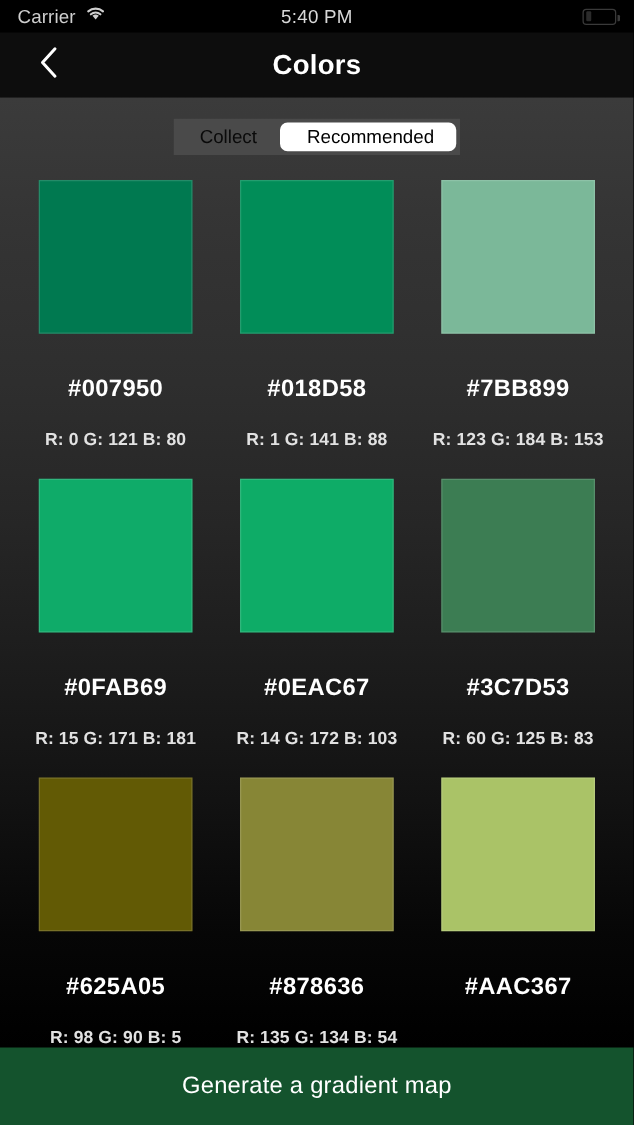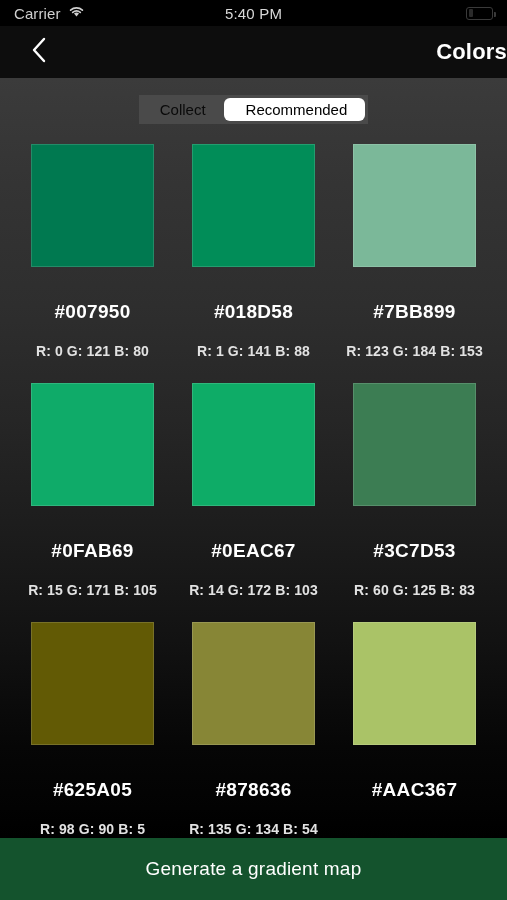--- a/index.html
+++ b/index.html
@@ -47,21 +47,21 @@
     background:#0d0d0d;
     display:flex; align-items:center;
   }
   .back-button {
     position:absolute; left:22px; top:50%; transform:translateY(-50%);
     width:34px; height:34px;
     display:flex; align-items:center; justify-content:center;
     cursor:pointer;
   }
   .nav-title {
-    width:100%; text-align:right;
+    width:100%; text-align:center;
     color:#fff; font-size:22px; font-weight:bold; letter-spacing:.2px;
   }
 
   
   .content {
     position:absolute; top:78px; left:0; right:0; bottom:62px;
     background:linear-gradient(180deg,
       #3b3b3b 0%,
       #343434 14%,
       #2e2e2e 30%,
@@ -192,21 +192,21 @@
           <div class="rgb-label">R: 1 G: 141 B: 88</div>
         </div>
         <div class="color-card">
           <div class="swatch" style="background: rgb(123, 184, 153);"></div>
           <div class="hex-label">#7BB899</div>
           <div class="rgb-label">R: 123 G: 184 B: 153</div>
         </div>
         <div class="color-card">
           <div class="swatch" style="background: rgb(15, 171, 105);"></div>
           <div class="hex-label">#0FAB69</div>
-          <div class="rgb-label">R: 15 G: 171 B: 105</div>
+          <div class="rgb-label">R: 15 G: 171 B: 181</div>
         </div>
         <div class="color-card">
           <div class="swatch" style="background: rgb(14, 172, 103);"></div>
           <div class="hex-label">#0EAC67</div>
           <div class="rgb-label">R: 14 G: 172 B: 103</div>
         </div>
         <div class="color-card">
           <div class="swatch" style="background: rgb(60, 125, 83);"></div>
           <div class="hex-label">#3C7D53</div>
           <div class="rgb-label">R: 60 G: 125 B: 83</div>

